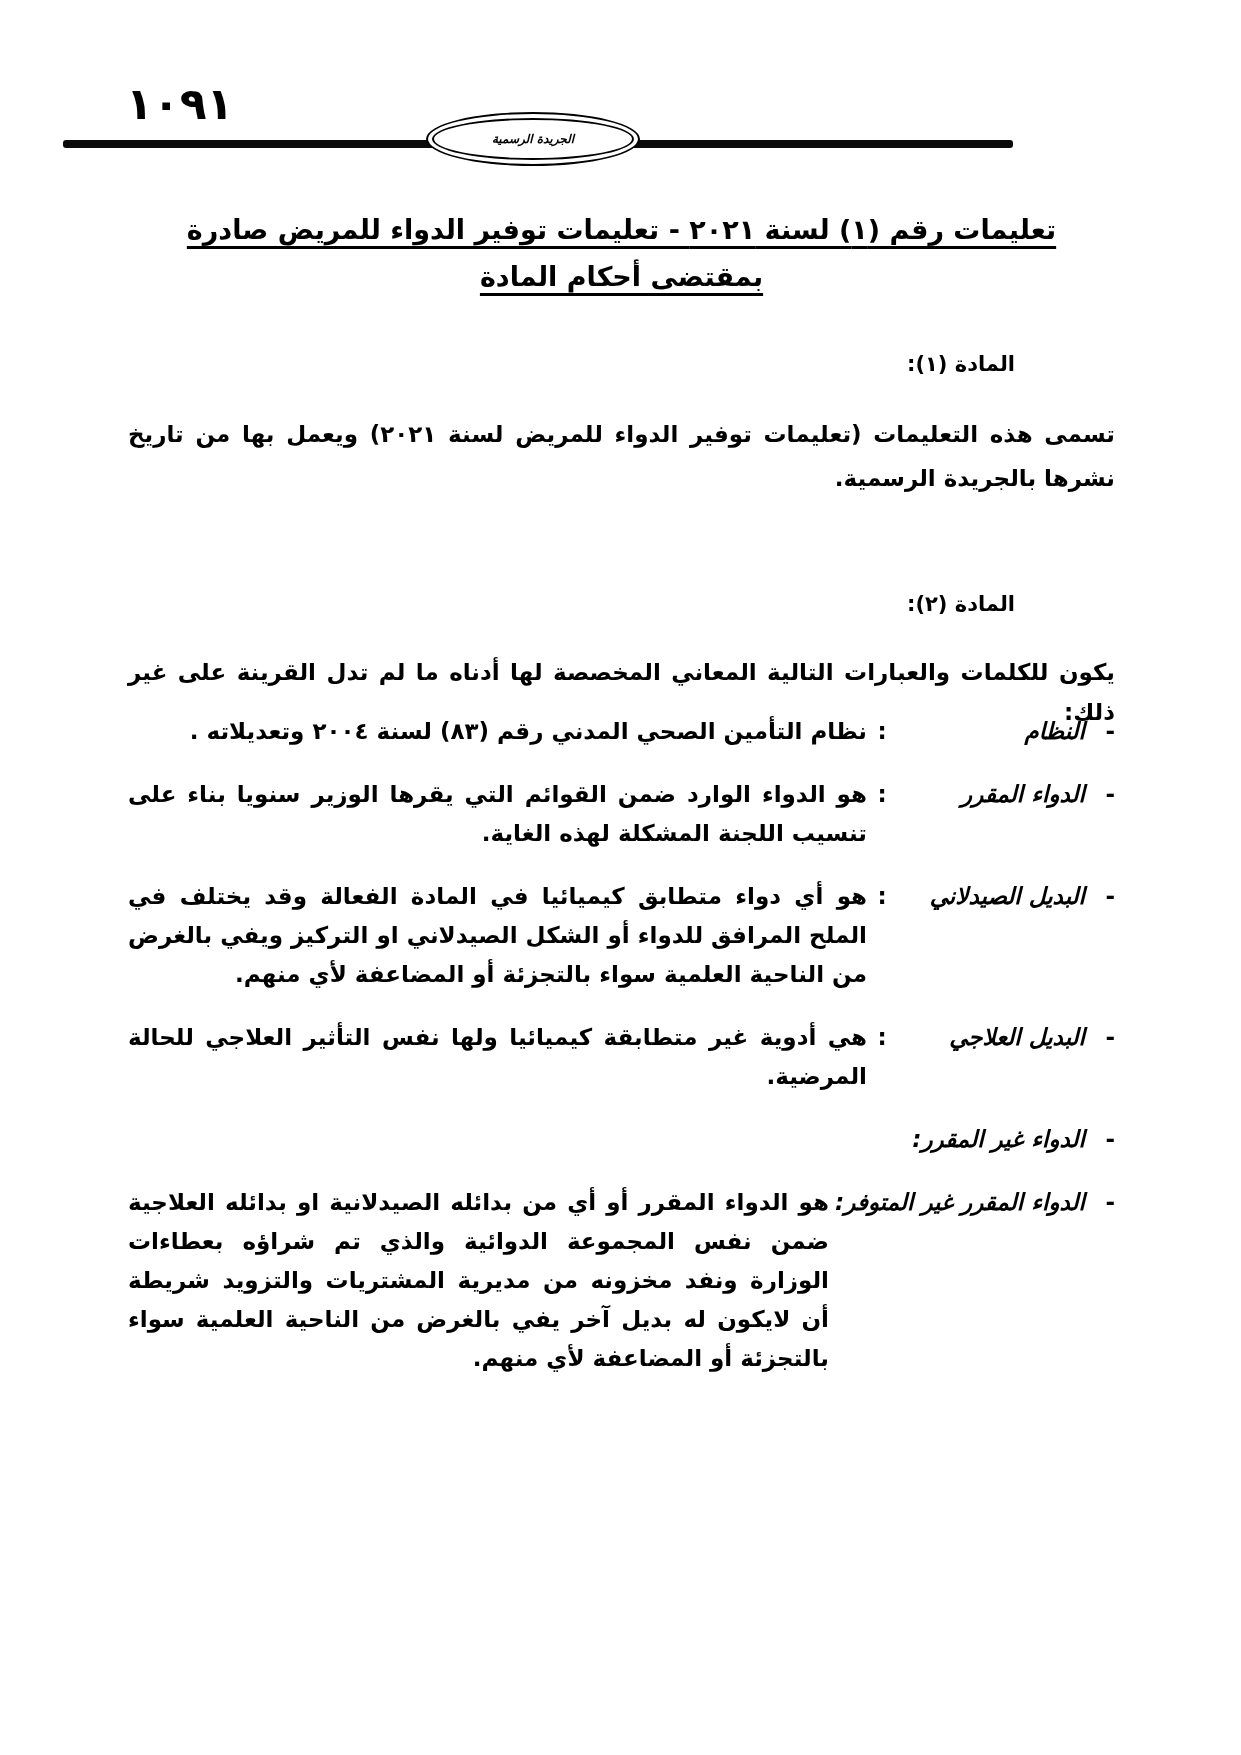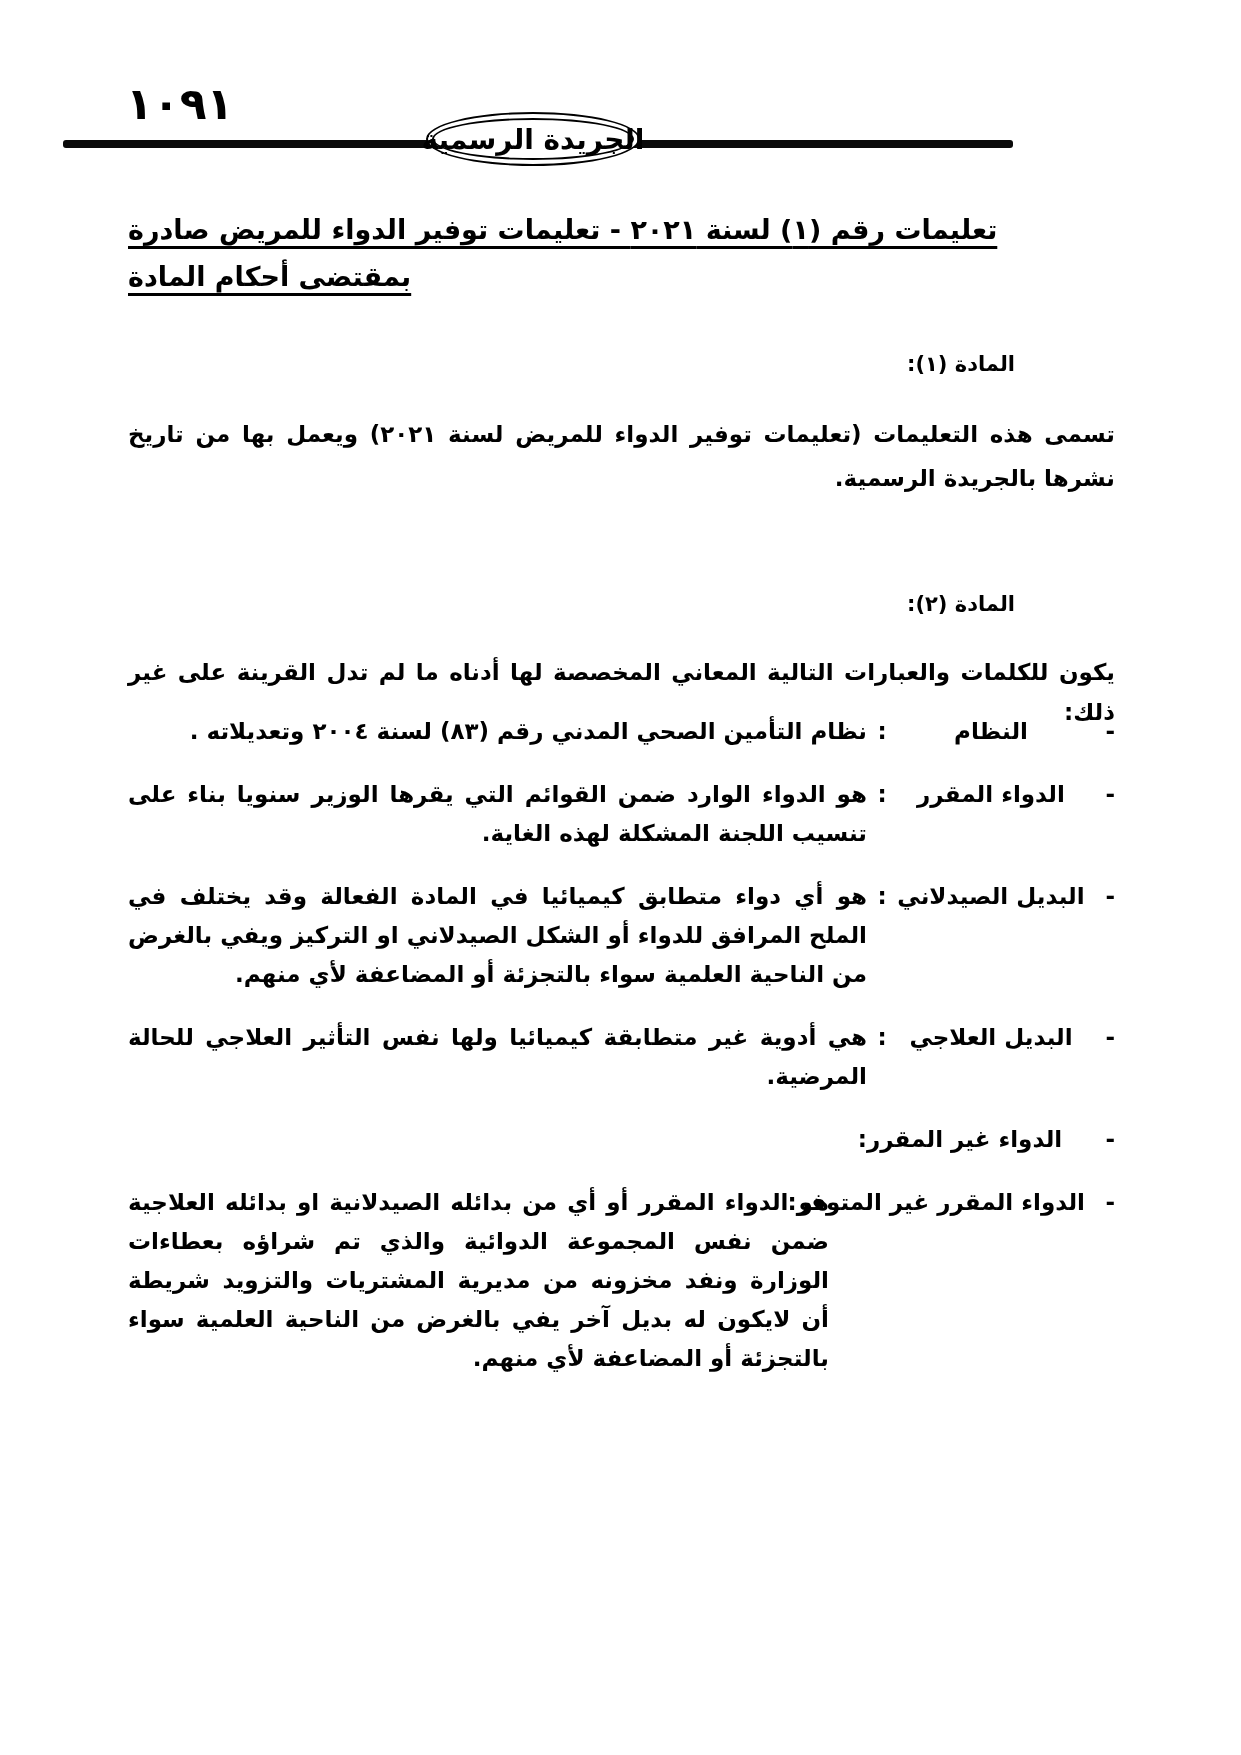--- a/index.html
+++ b/index.html
@@ -56,40 +56,41 @@
   .banner-ellipse-inner {
     position: absolute;
     inset: 4px;
     border: 2px solid #000000;
     border-radius: 50%;
     display: flex;
     align-items: center;
     justify-content: center;
   }
   .banner-text {
-    font-size: 28px;
+    font-size: 12px;
     font-weight: bold;
     white-space: nowrap;
+    font-style: italic;
   }
 
   
   .content {
     position: absolute;
     left: 128px;
     top: 0;
     width: 987px;
     direction: rtl;
   }
 
   .doc-title {
     position: absolute;
     top: 206px;
     right: 0;
     width: 100%;
-    text-align: left;
+    text-align: center;
     font-size: 27px;
     line-height: 47px;
   }
   .doc-title .title-line {
     text-decoration: underline;
     text-decoration-thickness: 2.5px;
     text-underline-offset: 7px;
   }
 
   .article-heading {
@@ -137,22 +138,23 @@
     font-size: 23px;
     line-height: 39px;
   }
   .def-row.wide {
     grid-template-columns: 30px 250px 6px 1fr;
   }
   .def-dash {
     text-align: right;
   }
   .def-term {
-    text-align: center;
+    text-align: right;
     white-space: nowrap;
+    font-style: italic;
   }
   .def-sep {
     text-align: center;
   }
   .def-text {
     text-align: justify;
     text-justify: inter-word;
   }
 </style>
 </head>

